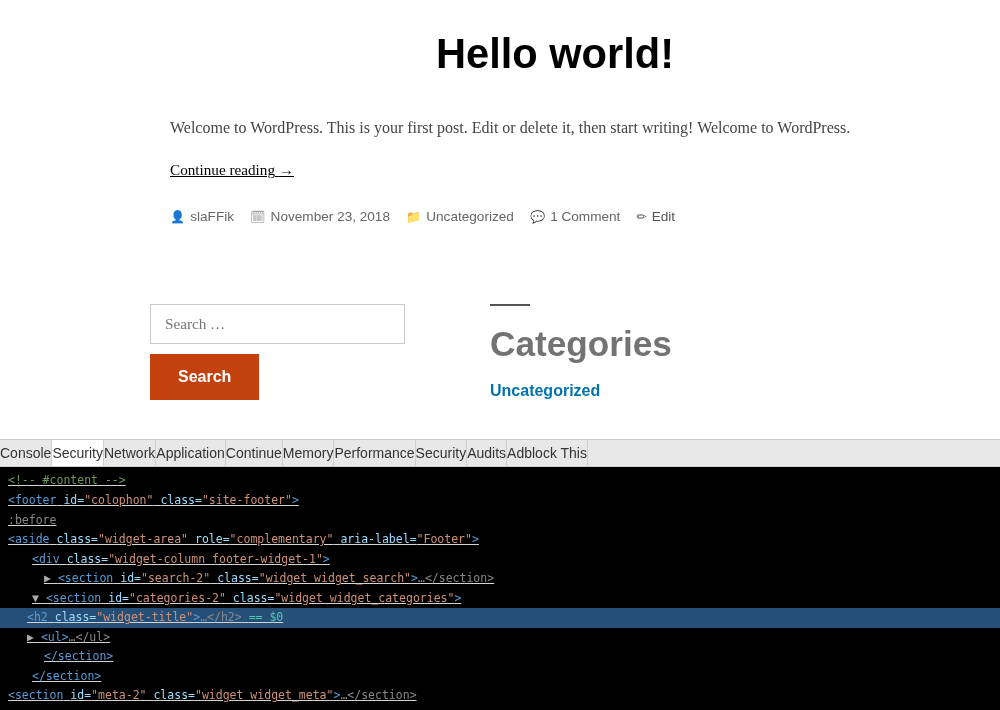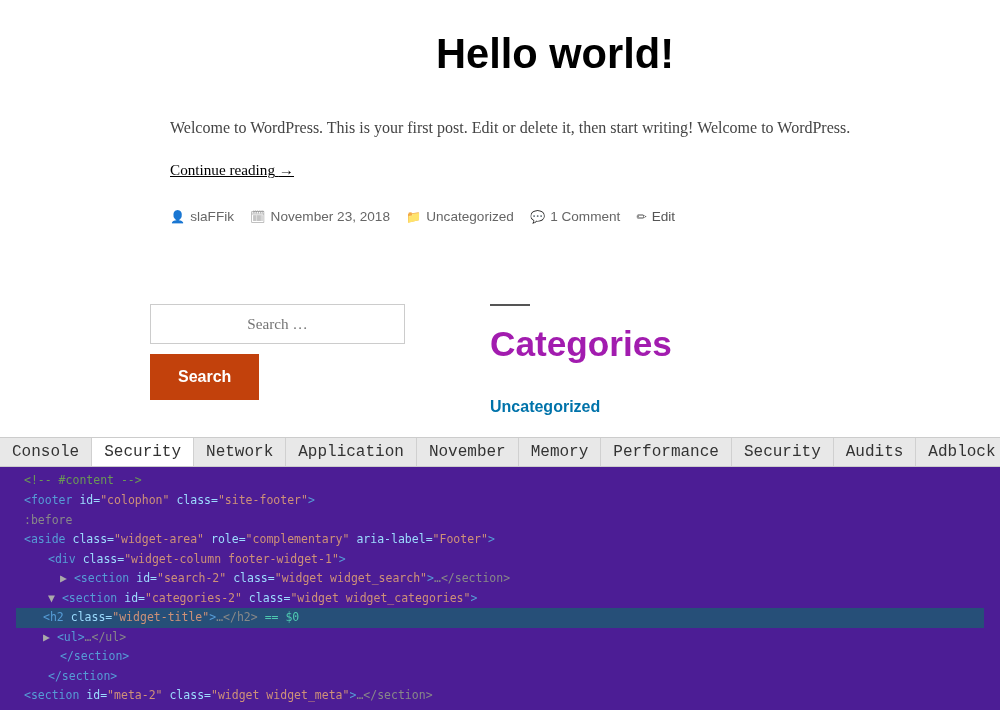--- a/index.html
+++ b/index.html
@@ -86,21 +86,20 @@
     .search-input {
       width: 255px;
       padding: 10px 14px;
       border: 1px solid #ccc;
       font-size: 0.95em;
       color: #aaa;
       font-family: Georgia, serif;
       outline: none;
       margin-bottom: 10px;
       display: block;
-      text-align: center;
     }
 
     .search-button {
       background-color: #c2410c;
       color: #fff;
       border: none;
       padding: 14px 28px;
       font-size: 1em;
       font-weight: bold;
       font-family: Arial, sans-serif;
@@ -115,23 +114,23 @@
     .categories-divider {
       width: 40px;
       height: 2px;
       background: #555;
       margin-bottom: 18px;
     }
 
     .categories-title {
       font-size: 2.2em;
       font-weight: 900;
-      color: #a21caf;
-      font-family: Arial, sans-serif;
-      margin-bottom: 34px;
+      color: #737373;
+      font-family: Arial, sans-serif;
+      margin-bottom: 18px;
     }
 
     .category-link {
       color: #0073aa;
       font-size: 1em;
       text-decoration: none;
       font-family: Arial, sans-serif;
       font-weight: bold;
     }
 
@@ -148,42 +147,43 @@
     }
 
     .devtools-tabs {
       display: flex;
       background: #e8e8e8;
       border-bottom: 1px solid #ccc;
       overflow: hidden;
     }
 
     .devtools-tab {
-      padding: 5px 12px;
-      font-size: 16px;
+      padding: 5px 0;
+      font-size: 14px;
       cursor: pointer;
       border-right: 1px solid #d0d0d0;
-      font-family: Liberation Mono, monospace;
+      font-family: Liberation Sans, sans-serif;
       color: #333;
       white-space: nowrap;
     }
 
     .devtools-tab.active {
       background: #fff;
       border-bottom: 1px solid #fff;
       margin-bottom: -1px;
     }
 
     .devtools-content {
-      background: #4c1d95;
+      background: #000000;
       color: #d4d4d4;
-      padding: 4px 24px;
+      padding: 4px 8px;
       font-size: 11.5px;
       line-height: 1.7;
       min-height: 140px;
+      text-decoration: underline;
     }
 
     .devtools-content .comment { color: #6a9955; }
     .devtools-content .tag { color: #569cd6; }
     .devtools-content .attr-name { color: #9cdcfe; }
     .devtools-content .attr-value { color: #ce9178; }
     .devtools-content .highlight-line {
       background: #264f78;
       display: block;
       margin: 0 -8px;
@@ -247,21 +247,21 @@
     <a href="#" class="category-link">Uncategorized</a>
   </div>
 </div>
 
 <div class="devtools">
   <div class="devtools-tabs">
     <div class="devtools-tab">Console</div>
     <div class="devtools-tab active">Security</div>
     <div class="devtools-tab">Network</div>
     <div class="devtools-tab">Application</div>
-    <div class="devtools-tab">November</div>
+    <div class="devtools-tab">Continue</div>
     <div class="devtools-tab">Memory</div>
     <div class="devtools-tab">Performance</div>
     <div class="devtools-tab">Security</div>
     <div class="devtools-tab">Audits</div>
     <div class="devtools-tab">Adblock This</div>
   </div>
   <div class="devtools-content">
     <div><span class="comment">&lt;!-- #content --&gt;</span></div>
     <div><span class="tag">&lt;footer</span> <span class="attr-name">id=</span><span class="attr-value">"colophon"</span> <span class="attr-name">class=</span><span class="attr-value">"site-footer"</span><span class="tag">&gt;</span></div>
     <div class="indent1"><span class="gray">:before</span></div>

